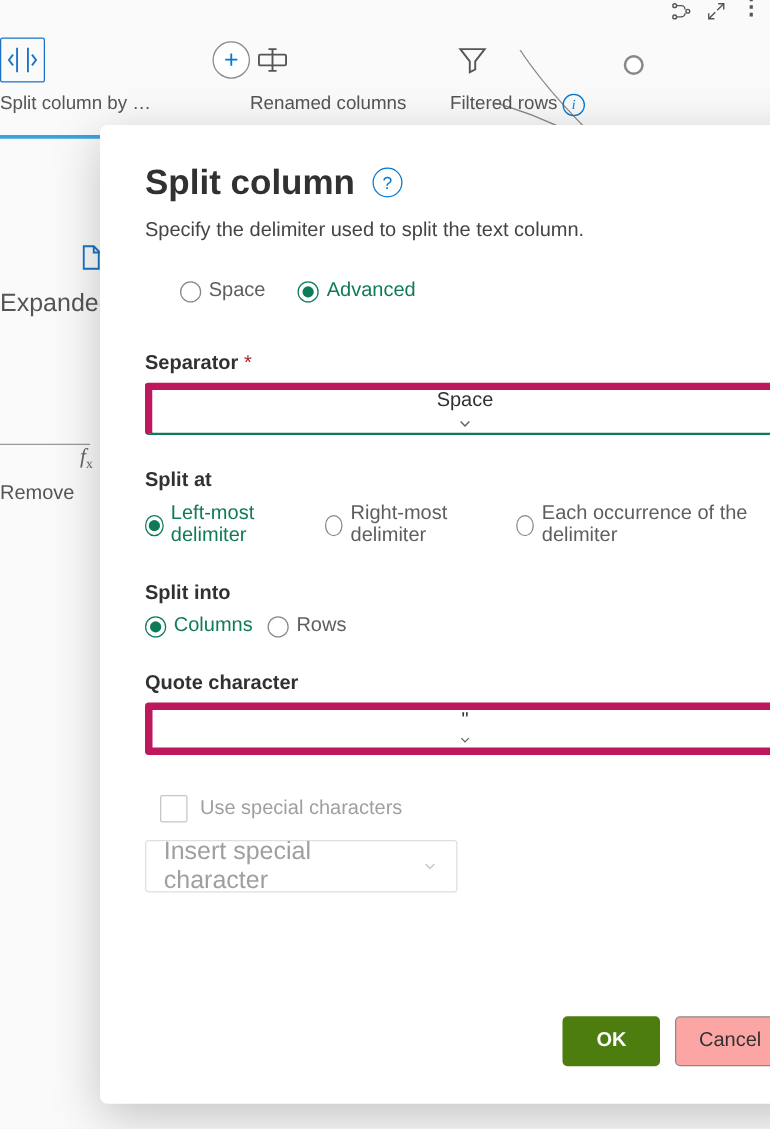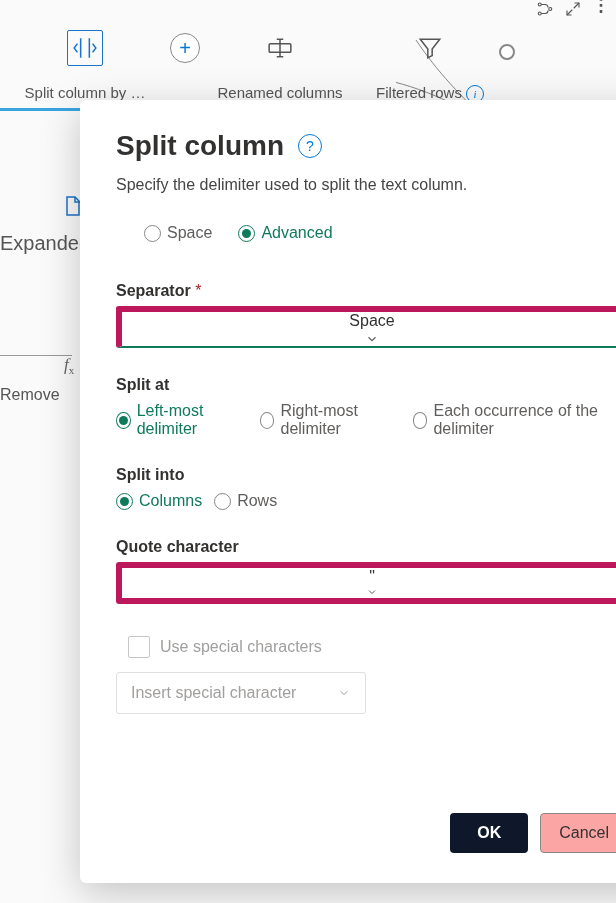--- a/index.html
+++ b/index.html
@@ -27,22 +27,21 @@
     right: 0;
     height: 60px;
     display: flex;
     align-items: flex-start;
     gap: 0;
     padding: 0 0px;
   }
   .tool-item {
     display: flex;
     flex-direction: column;
-    align-items: center;
-    gap: 18px;
+    gap: 8px;
     color: #555;
     font-size: 15px;
     width: 170px;
   }
   .tool-item.small { width: 120px; }
   .tool-icon {
     width: 36px;
     height: 36px;
     display: flex;
     align-items: center;
@@ -257,21 +256,21 @@
     width: 250px;
     height: 42px;
     border: 1px solid #e1dfdd;
     border-radius: 3px;
     color: #a19f9d;
     display: inline-flex;
     align-items: center;
     justify-content: space-between;
     padding: 0 14px;
     box-sizing: border-box;
-    font-size: 16px;
+    font-size: 20px;
   }
   .dlg-footer {
     position: absolute;
     right: 36px;
     bottom: 30px;
     display: flex;
     gap: 12px;
   }
   .btn {
     min-width: 78px;
@@ -279,21 +278,21 @@
     border-radius: 4px;
     font-size: 16px;
     padding: 0 18px;
     display: inline-flex;
     align-items: center;
     justify-content: center;
     cursor: pointer;
     box-sizing: border-box;
   }
   .btn-primary {
-    background: #0f172a;
+    background: #4d7c0f;
     color: #fff;
     border: none;
     font-weight: 600;
   }
   .btn-secondary {
     background: #fca5a5;
     color: #323130;
     border: 1px solid #8a8886;
   }
   .info-icon {

